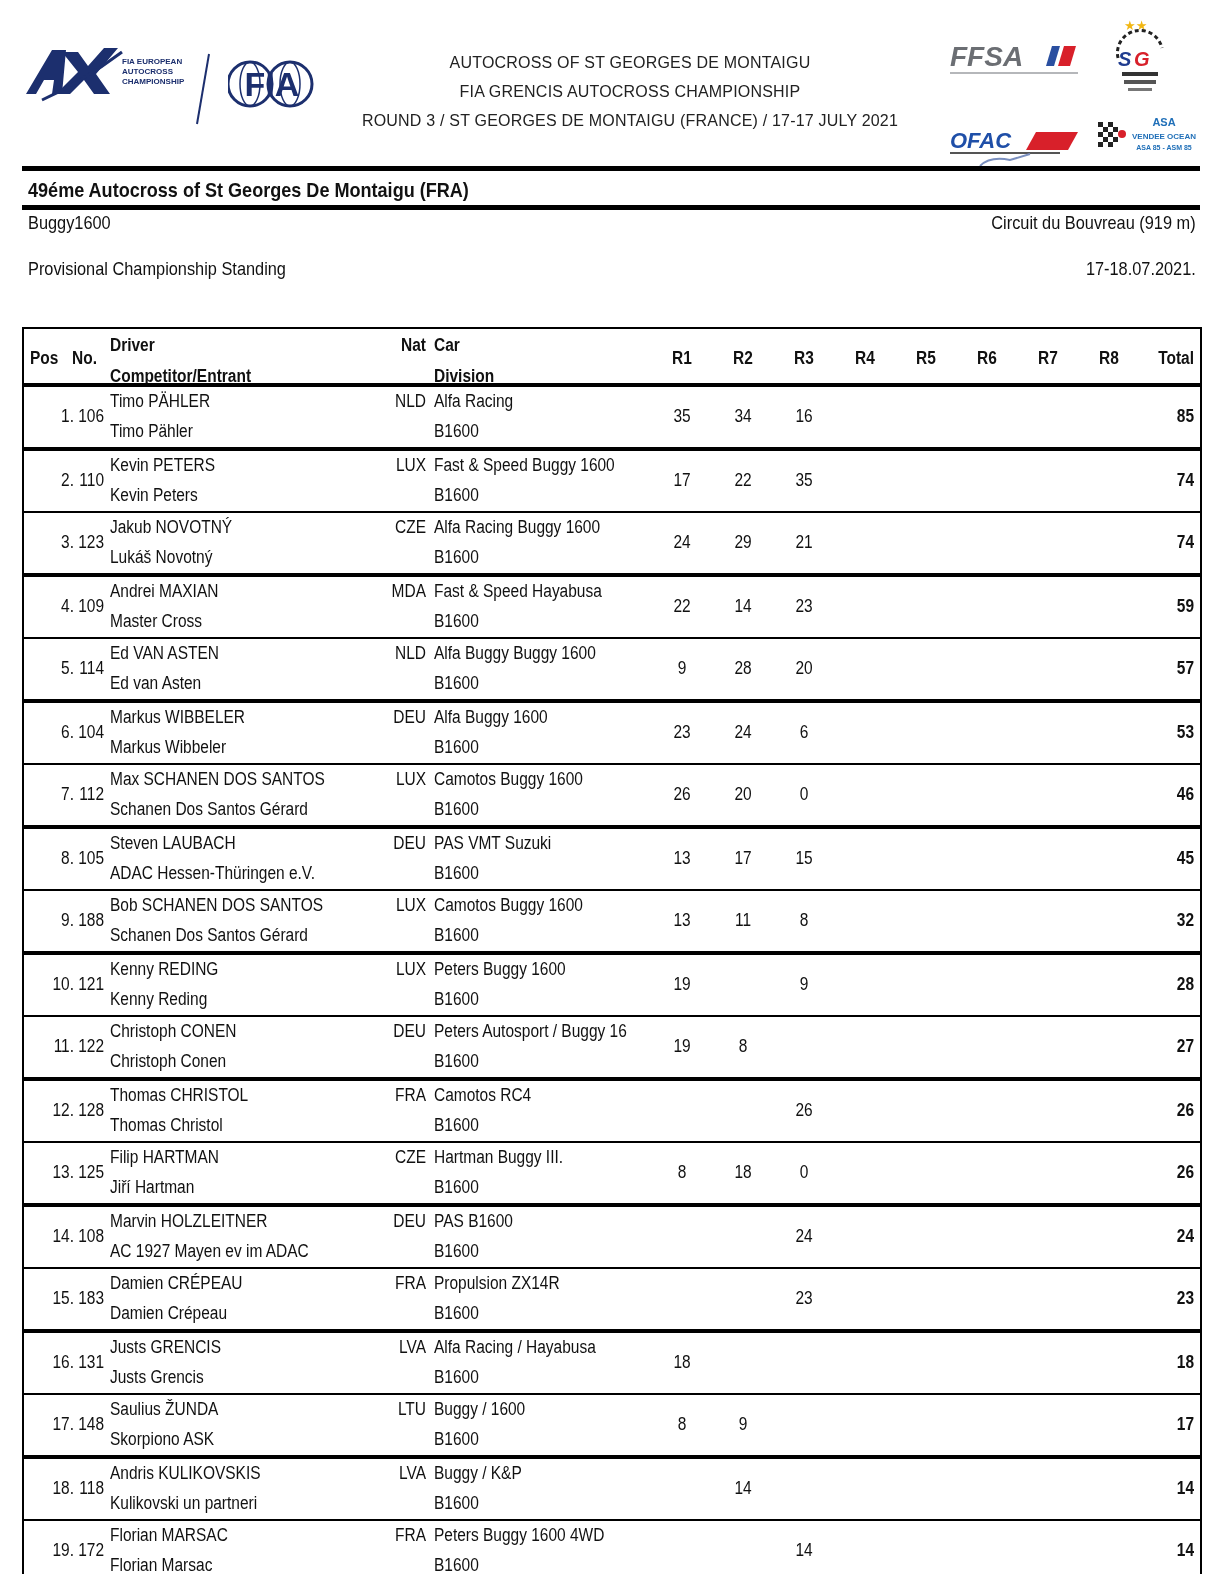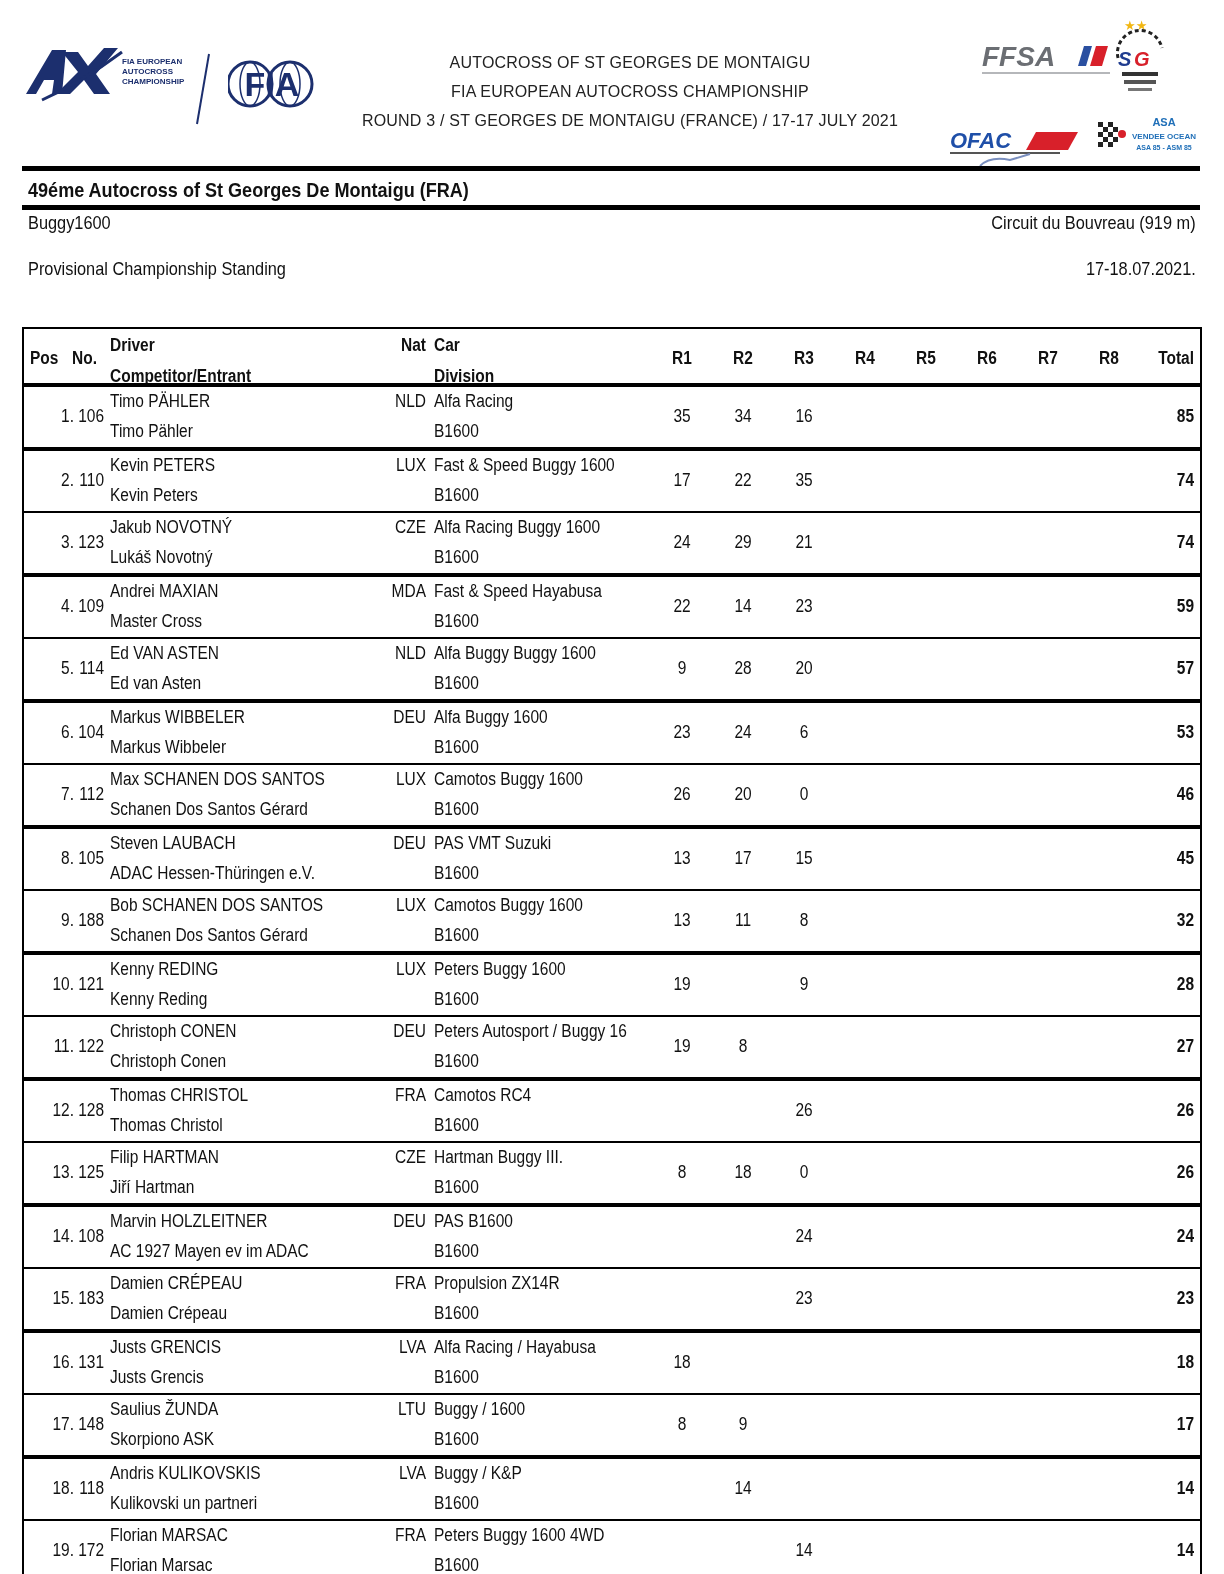--- a/index.html
+++ b/index.html
@@ -6,21 +6,21 @@
   body { width: 1224px; height: 1574px; position: relative; overflow: hidden;
          font-family: "Liberation Sans", sans-serif; color: #111; }
   .abs { position: absolute; }
 
   
   .ax-logo { left: 22px; top: 42px; width: 165px; height: 62px; }
   .slash { left: 194px; top: 52px; width: 18px; height: 74px; }
   .fia-logo { left: 228px; top: 56px; width: 88px; height: 56px; }
   .header-text { left: 330px; top: 48px; width: 600px; text-align: center;
                  font-size: 16px; color: #222; line-height: 29px; letter-spacing: 0.2px; }
-  .ffsa { left: 950px; top: 42px; width: 135px; height: 36px; margin-left: 32px; }
+  .ffsa { left: 950px; top: 42px; width: 135px; height: 36px; }
   .sgm { left: 1110px; top: 18px; width: 60px; height: 80px; }
   .ofac { left: 950px; top: 128px; width: 130px; height: 42px; }
   .asa { left: 1092px; top: 112px; width: 110px; height: 46px; }
 
   .rule { left: 22px; width: 1178px; background: #000; height: 5px; }
 
   .event-title { left: 28px; top: 178px; font-size: 21px; font-weight: bold; transform: scaleX(0.86); transform-origin: left; white-space: nowrap; }
   .cat { left: 28px; top: 212px; font-size: 19px; transform: scaleX(0.86); transform-origin: left; white-space: nowrap; }
   .circuit { right: 28px; top: 212px; font-size: 19px; transform: scaleX(0.86); transform-origin: right; white-space: nowrap; }
   .subtitle { left: 28px; top: 258px; font-size: 19px; transform: scaleX(0.86); transform-origin: left; white-space: nowrap; }
@@ -73,21 +73,21 @@
     <circle cx="22" cy="28" r="22" fill="none" stroke="#1c2f6e" stroke-width="3"></circle>
     <circle cx="62" cy="28" r="22" fill="none" stroke="#1c2f6e" stroke-width="3"></circle>
     <ellipse cx="22" cy="28" rx="10" ry="22" fill="none" stroke="#1c2f6e" stroke-width="1.5"></ellipse>
     <ellipse cx="62" cy="28" rx="10" ry="22" fill="none" stroke="#1c2f6e" stroke-width="1.5"></ellipse>
     <text x="44" y="40" text-anchor="middle" font-size="34" font-weight="bold" fill="#1c2f6e" font-family="Liberation Sans, sans-serif">FIA</text>
   </svg>
 </div>
 
 <div class="abs header-text">
   <div>AUTOCROSS OF ST GEORGES DE MONTAIGU</div>
-  <div>FIA EUROPEAN AUTOCROSS CHAMPIONSHIP</div>
+  <div>FIA GRENCIS AUTOCROSS CHAMPIONSHIP</div>
   <div>ROUND 3 / ST GEORGES DE MONTAIGU (FRANCE) / 17-17 JULY 2021</div>
 </div>
 
 <div class="abs ffsa">
   <svg width="135" height="36" viewBox="0 0 135 36">
     <text x="0" y="24" font-size="28" font-weight="bold" font-style="italic" fill="#6b6e73" font-family="Liberation Sans, sans-serif">FFSA</text>
     <polygon points="102,4 110,4 104,24 96,24" fill="#2a4fa0"></polygon>
     <polygon points="114,4 126,4 120,24 108,24" fill="#d8202a"></polygon>
     <rect x="0" y="30" width="128" height="2" fill="#b5b7ba"></rect>
   </svg>

